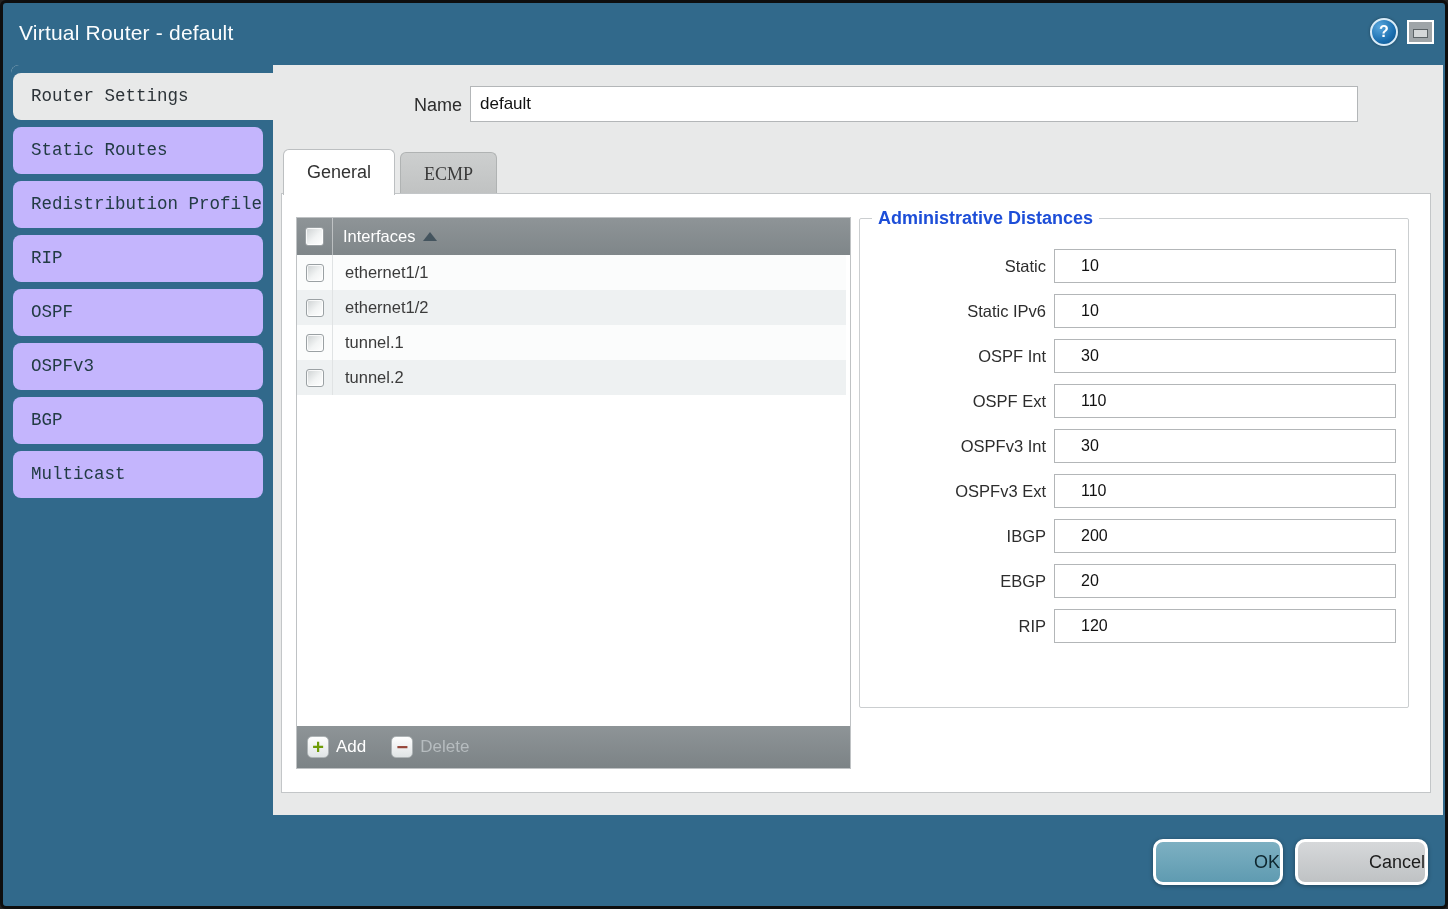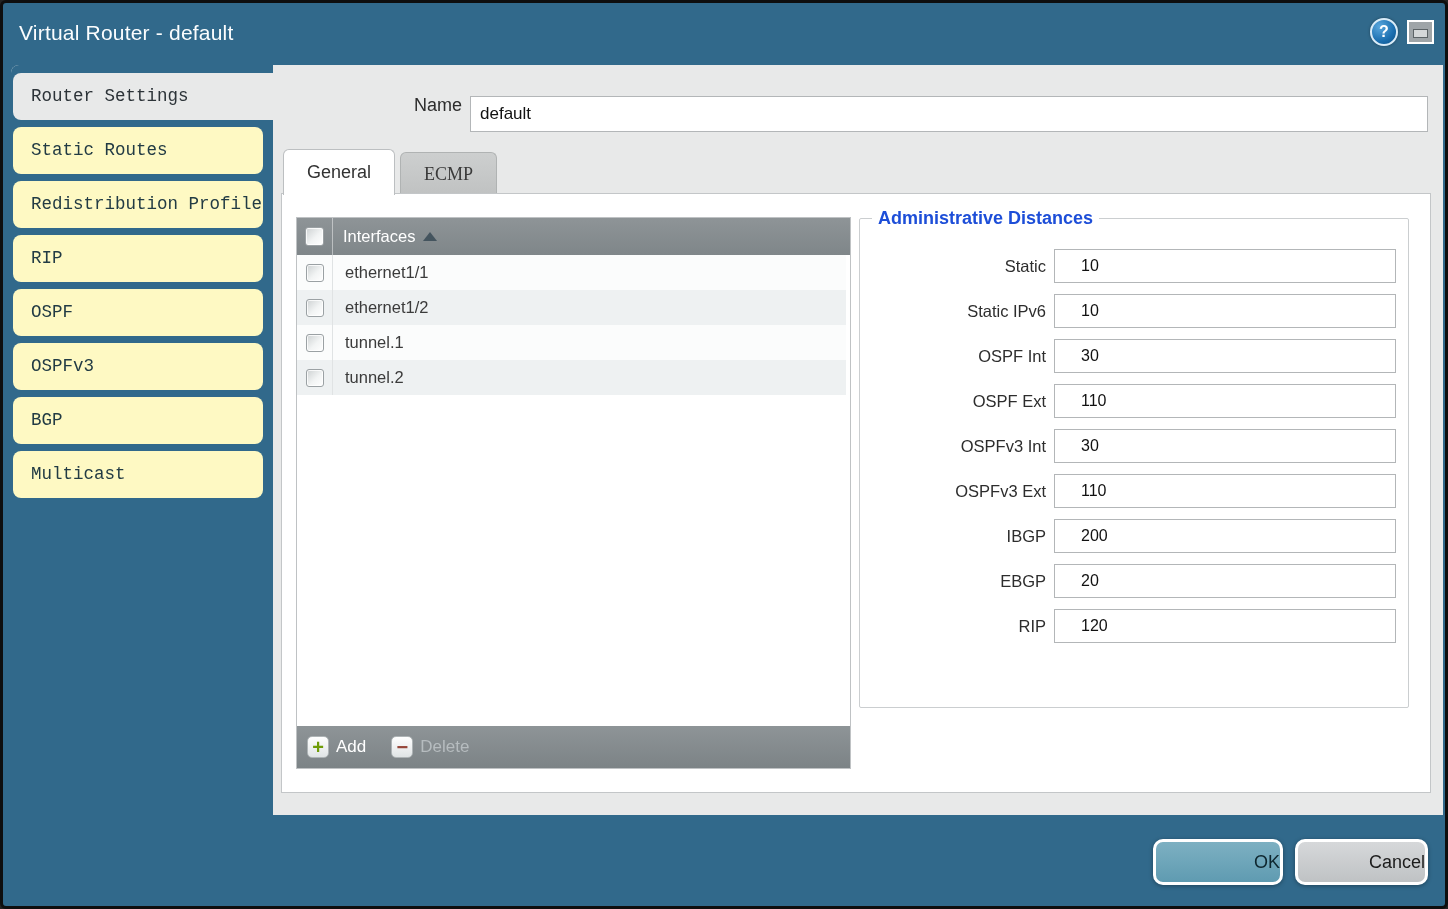--- a/index.html
+++ b/index.html
@@ -34,35 +34,35 @@
     background:#e8e9e9; border-top-left-radius:8px;
   }
   
   .side-strip{
     position:absolute; left:0; top:0; bottom:0; width:262px;
     background:#31698b; border-top-left-radius:8px;font-family:Liberation Mono, monospace;
   }
   .side-tabs{ position:absolute; left:2px; top:8px; display:flex; flex-direction:column; gap:7px; }
   .side-tab{
     width:250px; height:47px; line-height:47px; padding-left:18px;
-    background:#fef9c3; color:#223b44; font-size:17.5px;
+    background:#c4b5fd; color:#223b44; font-size:17.5px;
     border-radius:8px; cursor:pointer; white-space:nowrap;
   }
   .side-tab.active{
     width:260px; background:#e8e9e9; color:#2c3338; border-radius:8px 0 0 8px;
   }
   
   .name-label{
     position:absolute; left:300px; top:30px; width:151px; text-align:right;
     font-size:18px; color:#2d2d2d;
   }
   .name-input{
-    position:absolute; left:459px; top:21px; width:958px; height:36px;
+    position:absolute; left:459px; top:21px; width:888px; height:36px;
     border:1px solid #b3b6b8; background:#fff; font-size:17px; color:#111;
-    padding:0 9px; font-family:"Liberation Sans", sans-serif;margin-top:10px;
+    padding:0 9px; font-family:"Liberation Sans", sans-serif;
   }
   
   .ctab{
     position:absolute; top:84px; height:45px; text-align:center; line-height:45px;
     font-size:18px; color:#333; border-radius:6px 6px 0 0; cursor:pointer;
   }
   .ctab.general{
     left:272px; width:112px; background:#ffffff; border:1px solid #bcbfc1; border-bottom:none; z-index:3;
     height:46px;
   }

